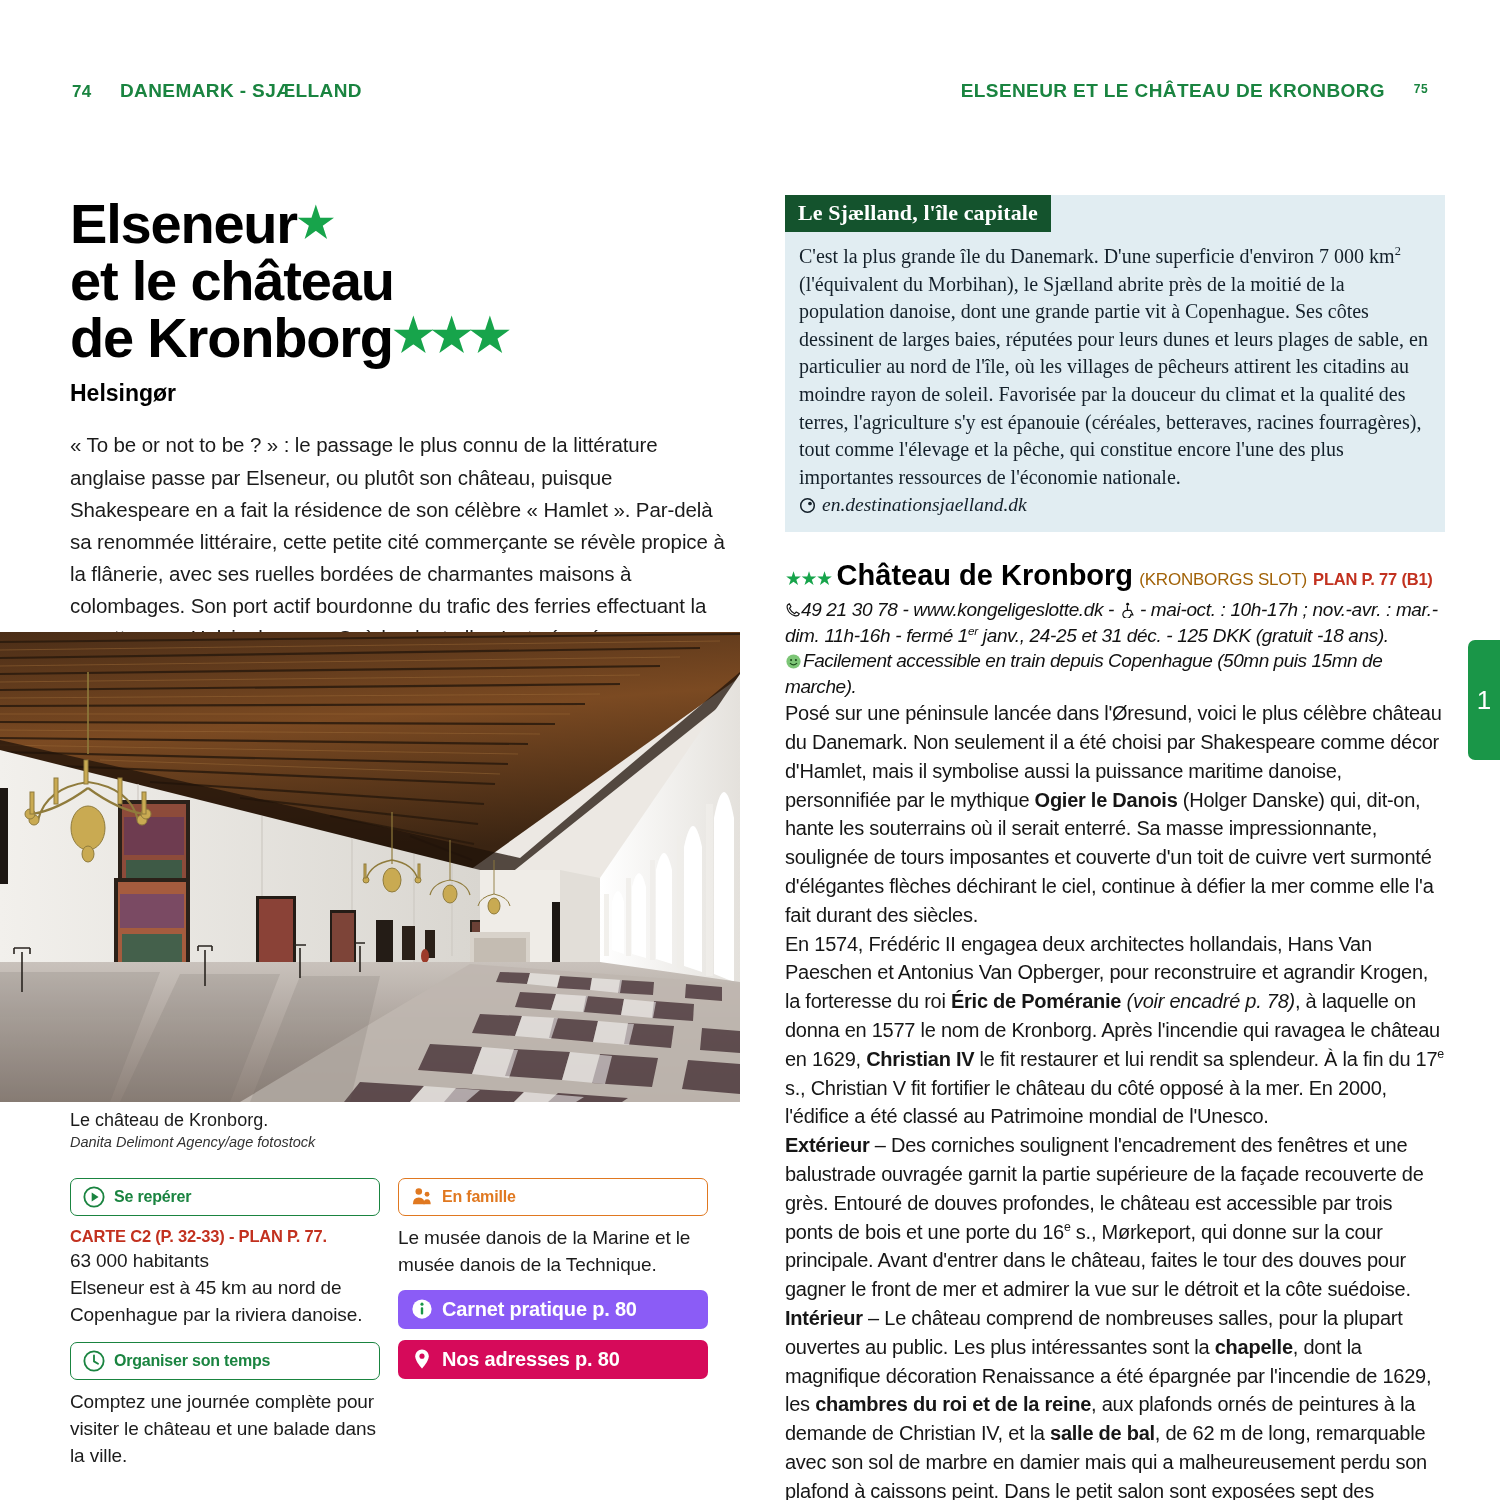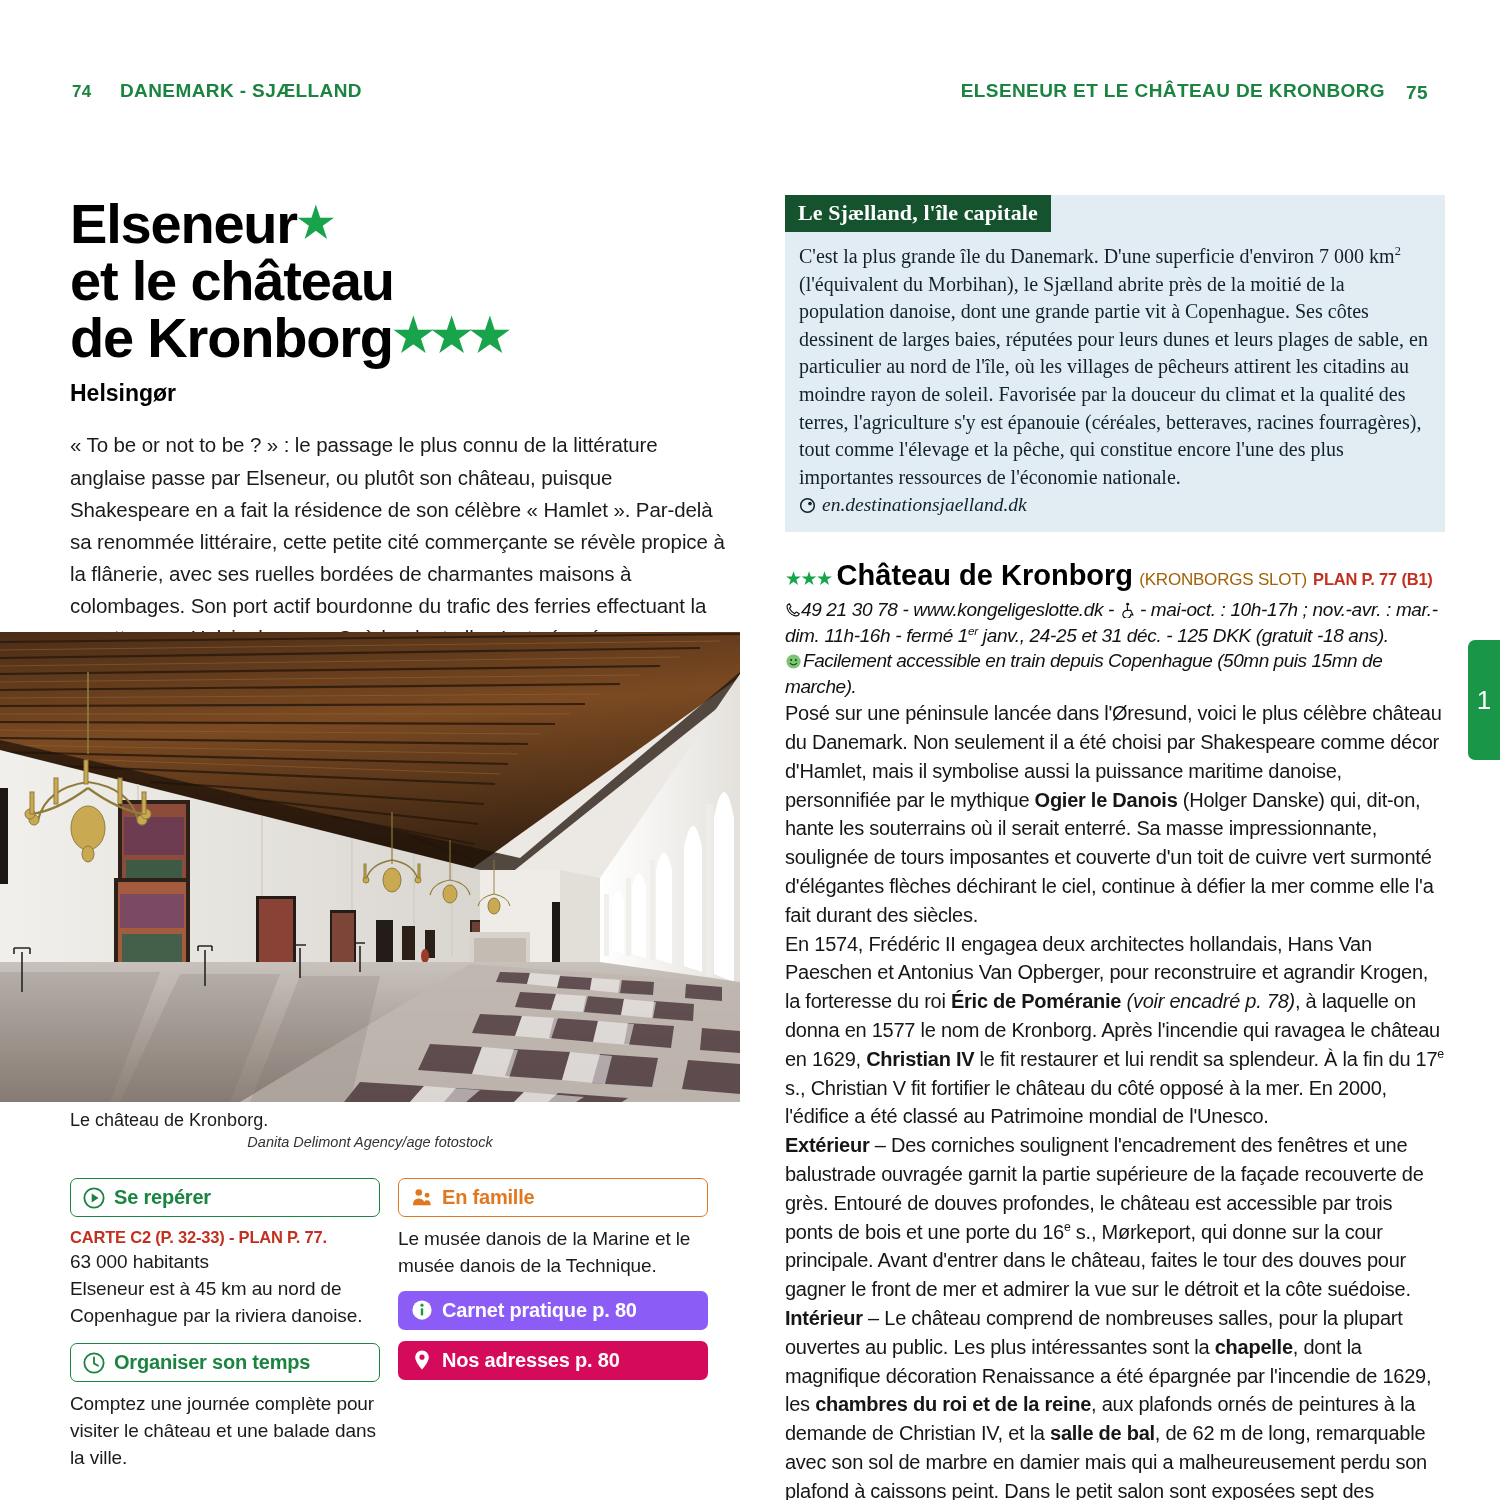--- a/index.html
+++ b/index.html
@@ -9,21 +9,21 @@
     font-family: "Liberation Sans", sans-serif;
     overflow: hidden;
   }
   .page { position: relative; width: 1500px; height: 1500px; background:#fff; }
 
   
   .head { position:absolute; top:80px; font-weight:bold; color:#1a8440; letter-spacing:.4px; }
   .head-folio-left { left:72px; font-size:17px; top:82px; }
   .head-title-left { left:120px; font-size:19px; text-transform:uppercase; }
   .head-title-right { right:115px; font-size:19px; text-transform:uppercase; }
-  .head-folio-right { right:72px; font-size:19px; top:82px; }
+  .head-folio-right { right:72px; font-size:12px; top:82px; }
 
   
   .col-left { position:absolute; left:70px; top:195px; width:660px; }
   .col-right { position:absolute; left:785px; top:195px; width:660px; }
 
   
   .title-block { margin-bottom:6px; }
   .bigtitle {
     font-size:56px; font-weight:bold; line-height:1.02;
     letter-spacing:-1.2px; color:#000;
@@ -36,33 +36,33 @@
   .intro {
     margin-top:22px; font-size:20.5px; line-height:1.57; color:#1b1b1b;
     letter-spacing:-0.1px;
   }
 
   
   .photo-wrap { position:absolute; left:0px; top:632px; width:740px; height:470px; overflow:hidden; }
   .photo { position:relative; width:740px; height:470px; background:#e9e5e0; overflow:hidden; }
   .caption { position:absolute; left:70px; top:1110px; width:600px; }
   .caption-main { font-size:18px; color:#1b1b1b; }
-  .caption-credit { font-size:14.5px; color:#333; font-style:italic; margin-top:3px;text-align:center; }
+  .caption-credit { font-size:14.5px; color:#333; font-style:italic; margin-top:3px; }
 
   
   .boxes { position:absolute; left:70px; top:1178px; width:660px; }
   .box-col-l { position:absolute; left:0; top:0; width:310px; }
   .box-col-r { position:absolute; left:328px; top:0; width:310px; }
 
   .pill {
     border:1.6px solid #1a8440; border-radius:7px; padding:7px 12px;
     display:flex; align-items:center; gap:9px; background:#fff;
   }
   .pill.orange { border-color:#e07820; }
-  .pill-label { font-size:20px; font-weight:bold; color:#1a8440; letter-spacing:-0.2px; }
+  .pill-label { font-size:16px; font-weight:bold; color:#1a8440; letter-spacing:-0.2px; }
   .pill.orange .pill-label { color:#e07820; }
 
   .ic { width:22px; height:22px; flex:0 0 22px; display:block; }
 
   .box-text { font-size:19px; line-height:1.42; color:#1b1b1b; margin-top:9px; letter-spacing:-0.1px; }
   .box-ref { font-size:16.5px; font-weight:bold; color:#c2311f; letter-spacing:-0.2px; }
 
   .solid {
     border-radius:7px; padding:8px 13px; display:flex; align-items:center; gap:9px;
     margin-top:11px;

